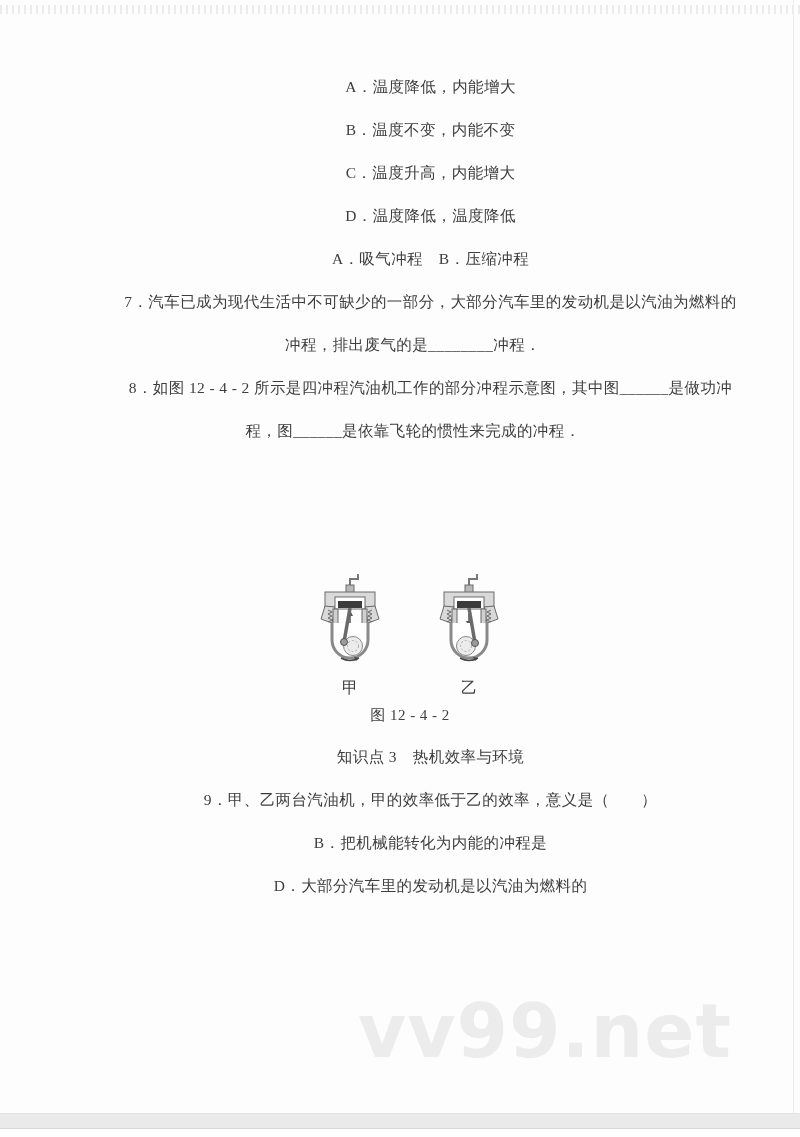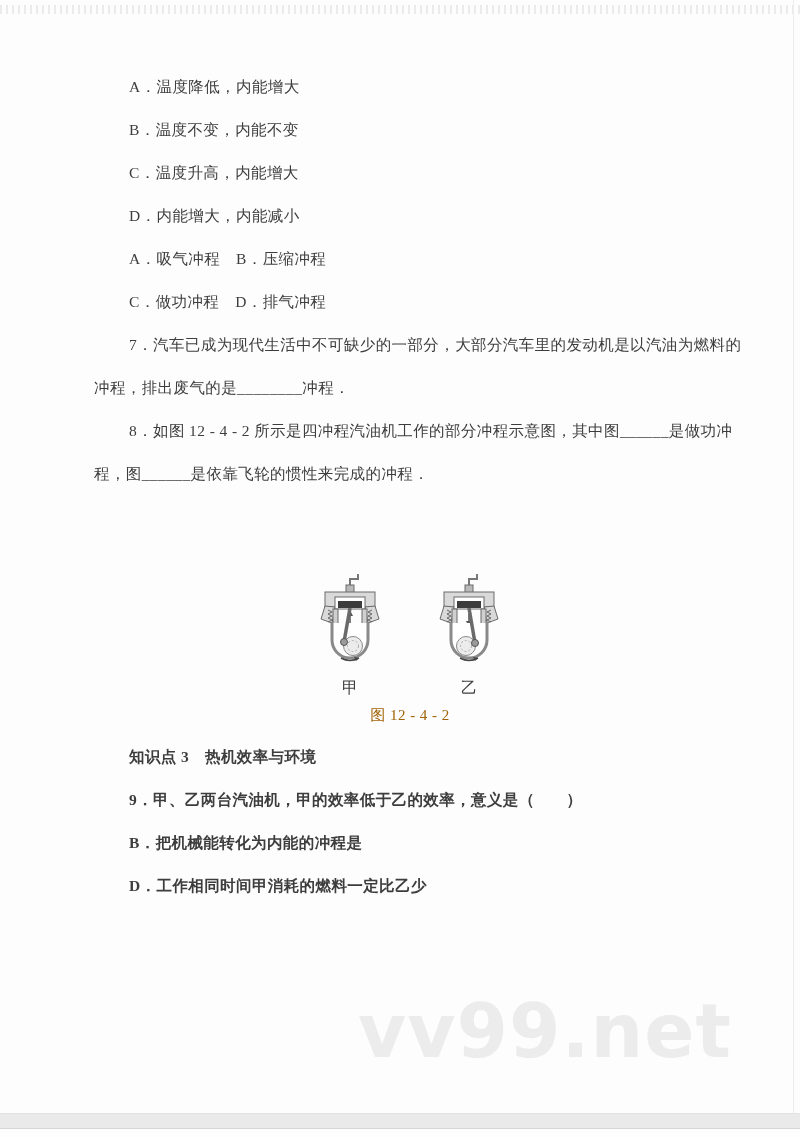--- a/index.html
+++ b/index.html
@@ -21,26 +21,27 @@
   }
   
   .page-right-edge {
     position: absolute;
     left: 793px; top: 0;
     width: 1px; height: 1113px;
     background: #ececec;
   }
   .content {
     position: absolute;
-    left: 94px;
+    left: 88px;
     width: 650px;
     z-index: 2;
+    text-align: center;
   }
   .content.block-1 { top: 65px; }
-  .content.block-2 { top: 735px; font-weight: bold; }
+  .content.block-2 { top: 735px; }
   .line {
     height: 43px;
     line-height: 43px;
     font-size: 15.5px;
     letter-spacing: 0.4px;
     white-space: nowrap;
   }
   .line.indent { padding-left: 35px; }
   
   .figure {
@@ -62,21 +63,21 @@
   }
   .figure-label.jia { left: 320px; }
   .figure-label.yi  { left: 439px; }
   .figure-caption {
     position: absolute;
     top: 134px; left: 310px;
     width: 200px;
     text-align: center;
     font-size: 15px;
     letter-spacing: 0.5px;
-    color: #a16207;
+    color: #404040;
   }
   .watermark {
     position: absolute;
     left: 358px; top: 988px;
     font-family: "DejaVu Sans", "Liberation Sans", sans-serif;
     font-weight: bold;
     font-size: 74px;
     letter-spacing: 1px;
     color: #ececec;
     z-index: 1;
@@ -104,23 +105,22 @@
 
   <div class="perforation"></div>
   <div class="page-right-edge"></div>
 
   <div class="watermark">vv99.net</div>
 
   <div class="content block-1">
     <div class="line indent">A．温度降低，内能增大</div>
     <div class="line indent">B．温度不变，内能不变</div>
     <div class="line indent">C．温度升高，内能增大</div>
-    <div class="line indent">D．内能增大，内能减小</div>
+    <div class="line indent">D．温度降低，温度降低</div>
     <div class="line indent">A．吸气冲程　B．压缩冲程</div>
-    <div class="line indent">C．做功冲程　D．排气冲程</div>
     <div class="line indent">7．汽车已成为现代生活中不可缺少的一部分，大部分汽车里的发动机是以汽油为燃料的</div>
     <div class="line">冲程，排出废气的是________冲程．</div>
     <div class="line indent">8．如图 12 - 4 - 2 所示是四冲程汽油机工作的部分冲程示意图，其中图______是做功冲</div>
     <div class="line">程，图______是依靠飞轮的惯性来完成的冲程．</div>
   </div>
 
   <div class="figure">
 
     <svg class="engine jia" width="60" height="104" viewBox="0 0 60 104">
       <path d="M30 16 V7 H38 V2" fill="none" stroke="#777" stroke-width="2"></path>
@@ -170,19 +170,19 @@
 
     <div class="figure-label jia">甲</div>
     <div class="figure-label yi">乙</div>
     <div class="figure-caption">图 12 - 4 - 2</div>
   </div>
 
   <div class="content block-2">
     <div class="line indent">知识点 3　热机效率与环境</div>
     <div class="line indent">9．甲、乙两台汽油机，甲的效率低于乙的效率，意义是（　　）</div>
     <div class="line indent">B．把机械能转化为内能的冲程是</div>
-    <div class="line indent">D．工作相同时间甲消耗的燃料一定比乙少</div>
+    <div class="line indent">D．大部分汽车里的发动机是以汽油为燃料的</div>
   </div>
 
   <div class="page-gap"></div>
   <div class="next-page"></div>
 
 </div>
 
 </body></html>

